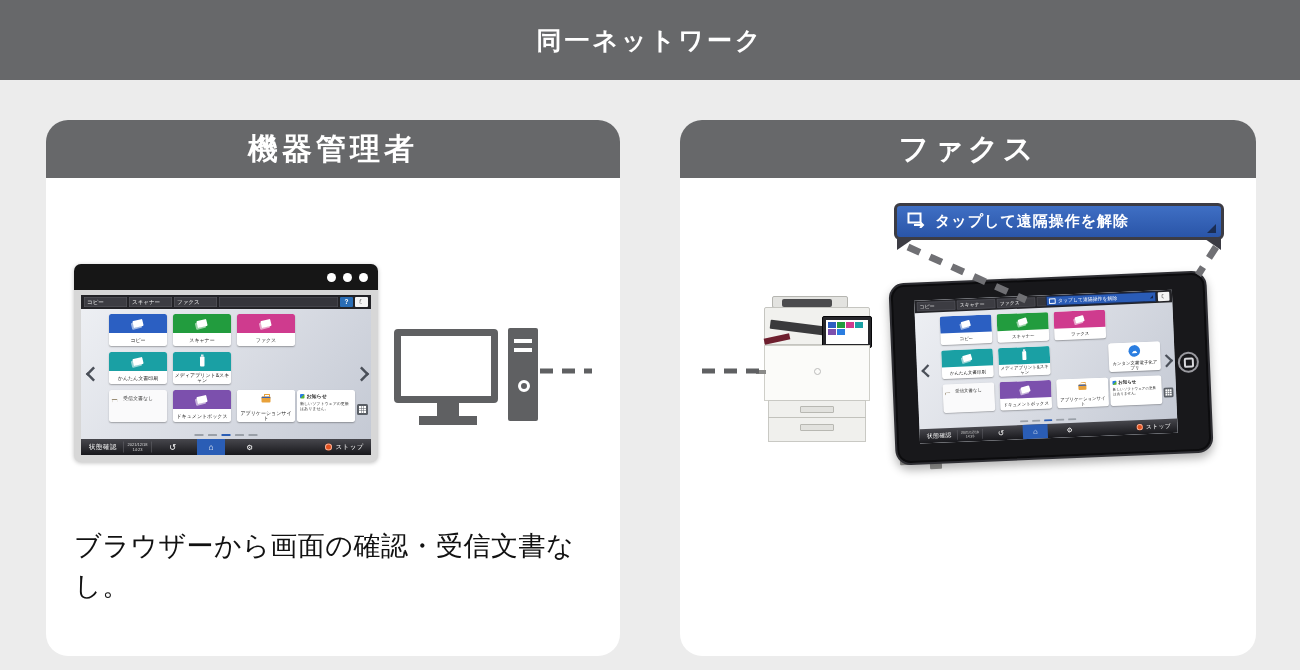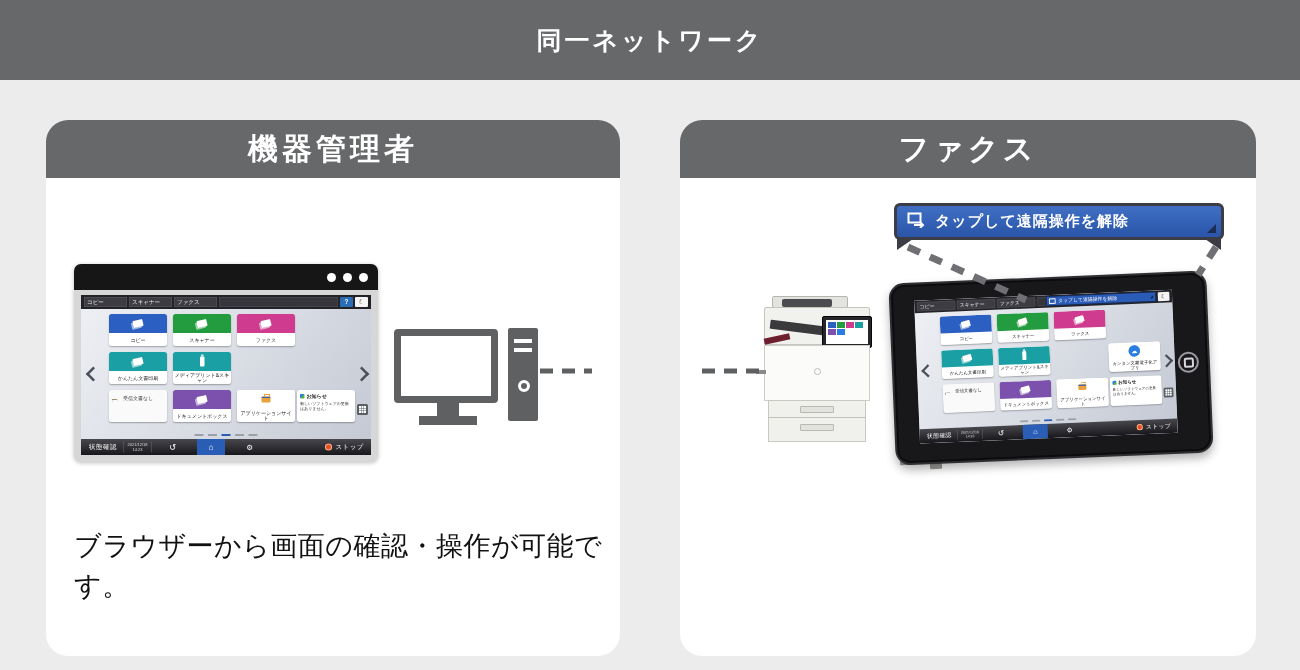--- a/index.html
+++ b/index.html
@@ -183,21 +183,21 @@
 <div class="page">
 
   <div class="banner">
     <h1>同一ネットワーク</h1>
   </div>
 
   <div class="panel admin">
     <div class="panel-head">
       <span>機器管理者</span>
     </div>
-    <div class="caption admin-cap">ブラウザーから画面の確認・操作が可能です。</div>
+    <div class="caption admin-cap">ブラウザーから画面の確認・受信文書なし。</div>
   </div>
 
   <div class="panel user">
     <div class="panel-head">
       <span>ファクス</span>
     </div>
   </div>
 
   <div class="browser">
     <div class="browser-bar">

